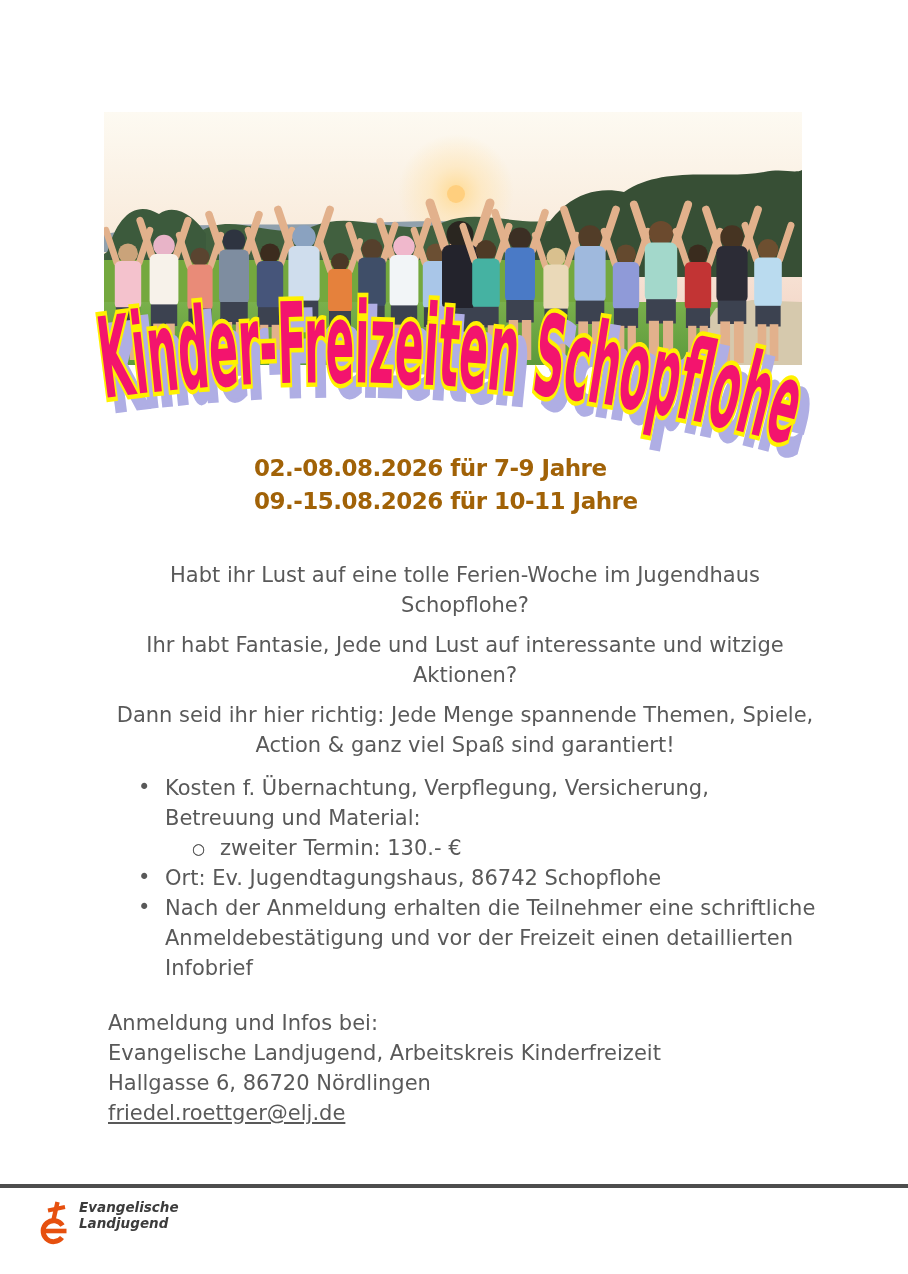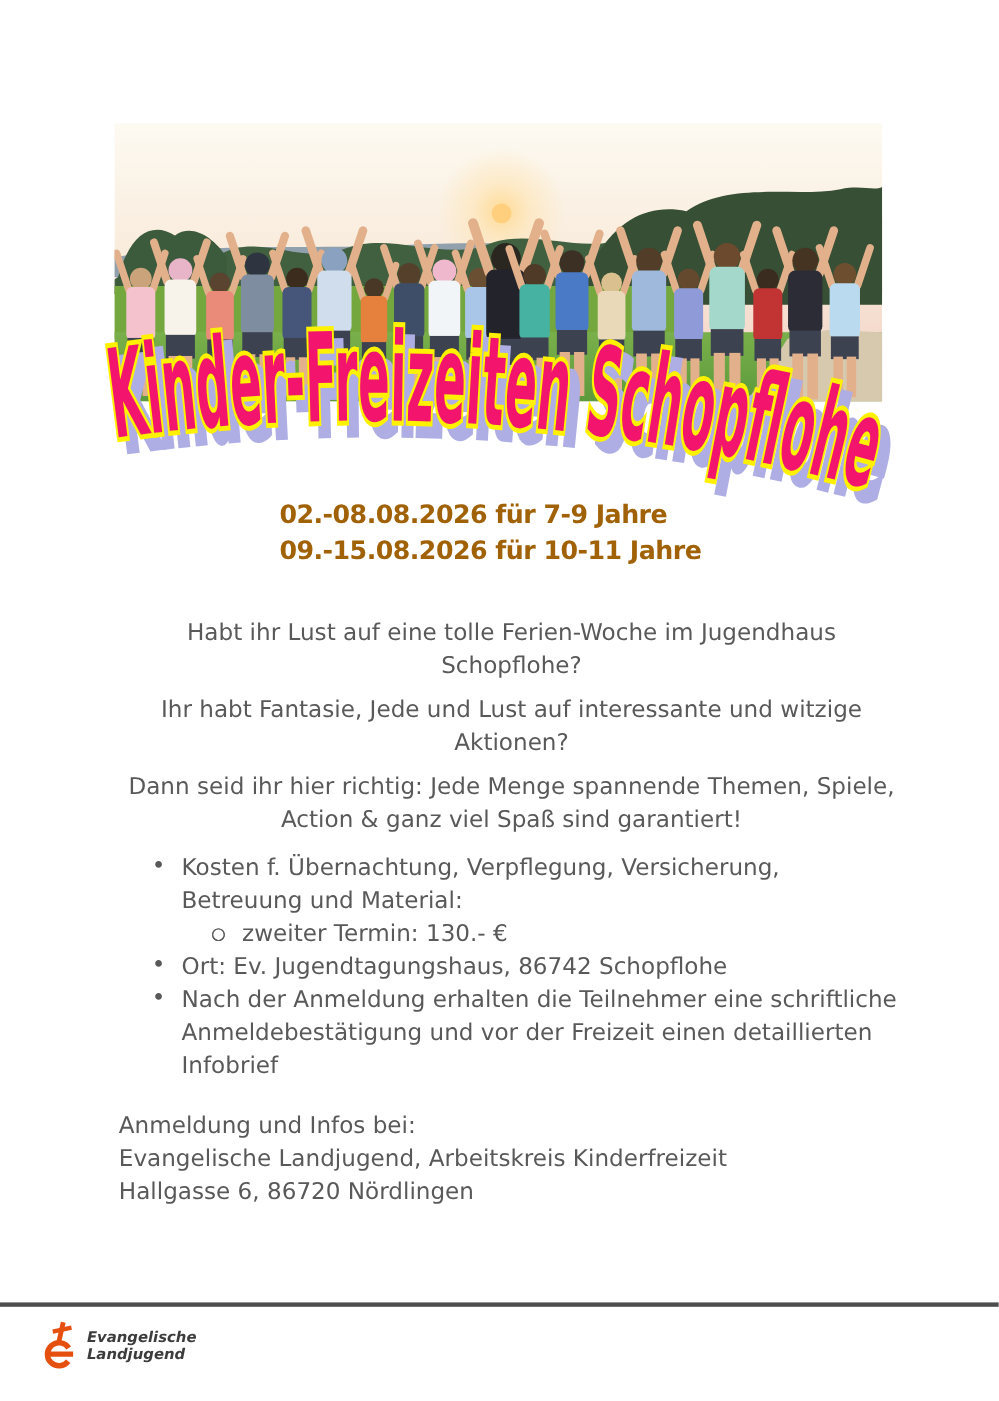--- a/index.html
+++ b/index.html
@@ -34,21 +34,21 @@
   ul.details li{position:relative;padding-left:57px;}
   ul.details li .b{position:absolute;left:30px;top:-1px;}
   ul.details li.sub{padding-left:112px;}
   ul.details li.sub .b{left:84px;top:1px;font-size:15px;}
   .contact{margin-top:25px;}
   .contact div{margin:0;}
   .contact a{color:#595959;text-decoration:underline;}
 
   
   .footer-line{position:absolute;left:0;top:1184px;width:908px;height:4px;background:#4d4d4d;}
-  .logo{position:absolute;left:38px;top:1200px;display:flex;align-items:center;gap:7px;}
+  .logo{position:absolute;left:38px;top:1200px;display:flex;align-items:flex-start;gap:7px;}
   .logo-emblem{width:34px;height:48px;}
   .logo-text{font-size:13.5px;font-weight:bold;font-style:italic;color:#3c3c3c;line-height:15.5px;white-space:nowrap;}
 </style>
 </head>
 <body>
 
 <div class="page">
 
   <div class="photo">
     <svg viewBox="0 0 698 253" preserveAspectRatio="none">
@@ -158,20 +158,21 @@
       <li>
         <span class="b">•</span>
         <span>Nach der Anmeldung erhalten die Teilnehmer eine schriftliche Anmeldebestätigung und vor der Freizeit einen detaillierten Infobrief</span>
       </li>
     </ul>
 
     <div class="contact">
       <div>Anmeldung und Infos bei:</div>
       <div>Evangelische Landjugend, Arbeitskreis Kinderfreizeit</div>
       <div>Hallgasse 6, 86720 Nördlingen</div>
+      <div><a href="#">friedel.roettger@elj.de</a></div>
     </div>
   </div>
 
   <div class="footer-line"></div>
   <div class="logo">
     <svg class="logo-emblem" viewBox="0 0 34 48">
       <path d="M19.5 2 L15 22" stroke="#E6500F" stroke-width="4.4" fill="none"></path>
       <path d="M10 10.5 L27 7" stroke="#E6500F" stroke-width="4" fill="none"></path>
       <path d="M24 37.5 A 10.5 10.5 0 1 1 24.5 25.5" stroke="#E6500F" stroke-width="5" fill="none"></path>
       <path d="M5 31 H 28.5" stroke="#E6500F" stroke-width="4.6" fill="none"></path>

